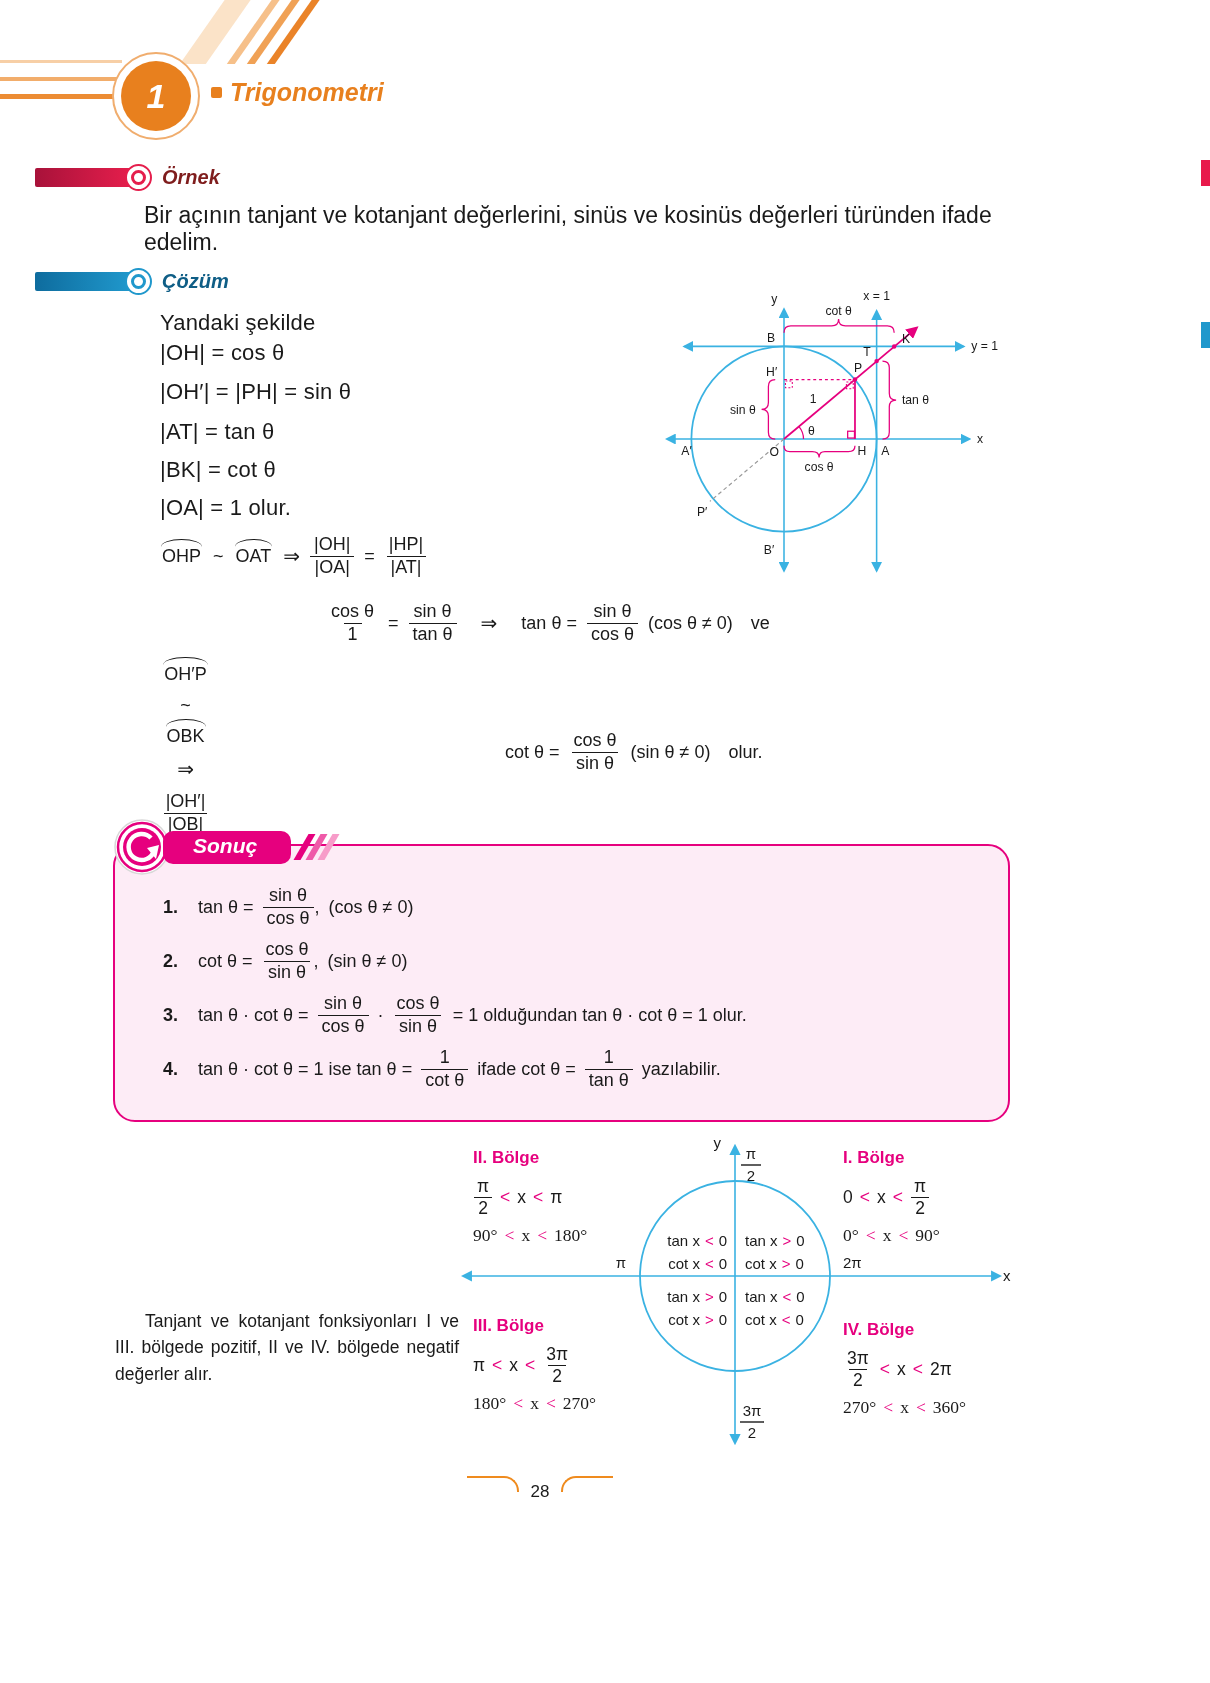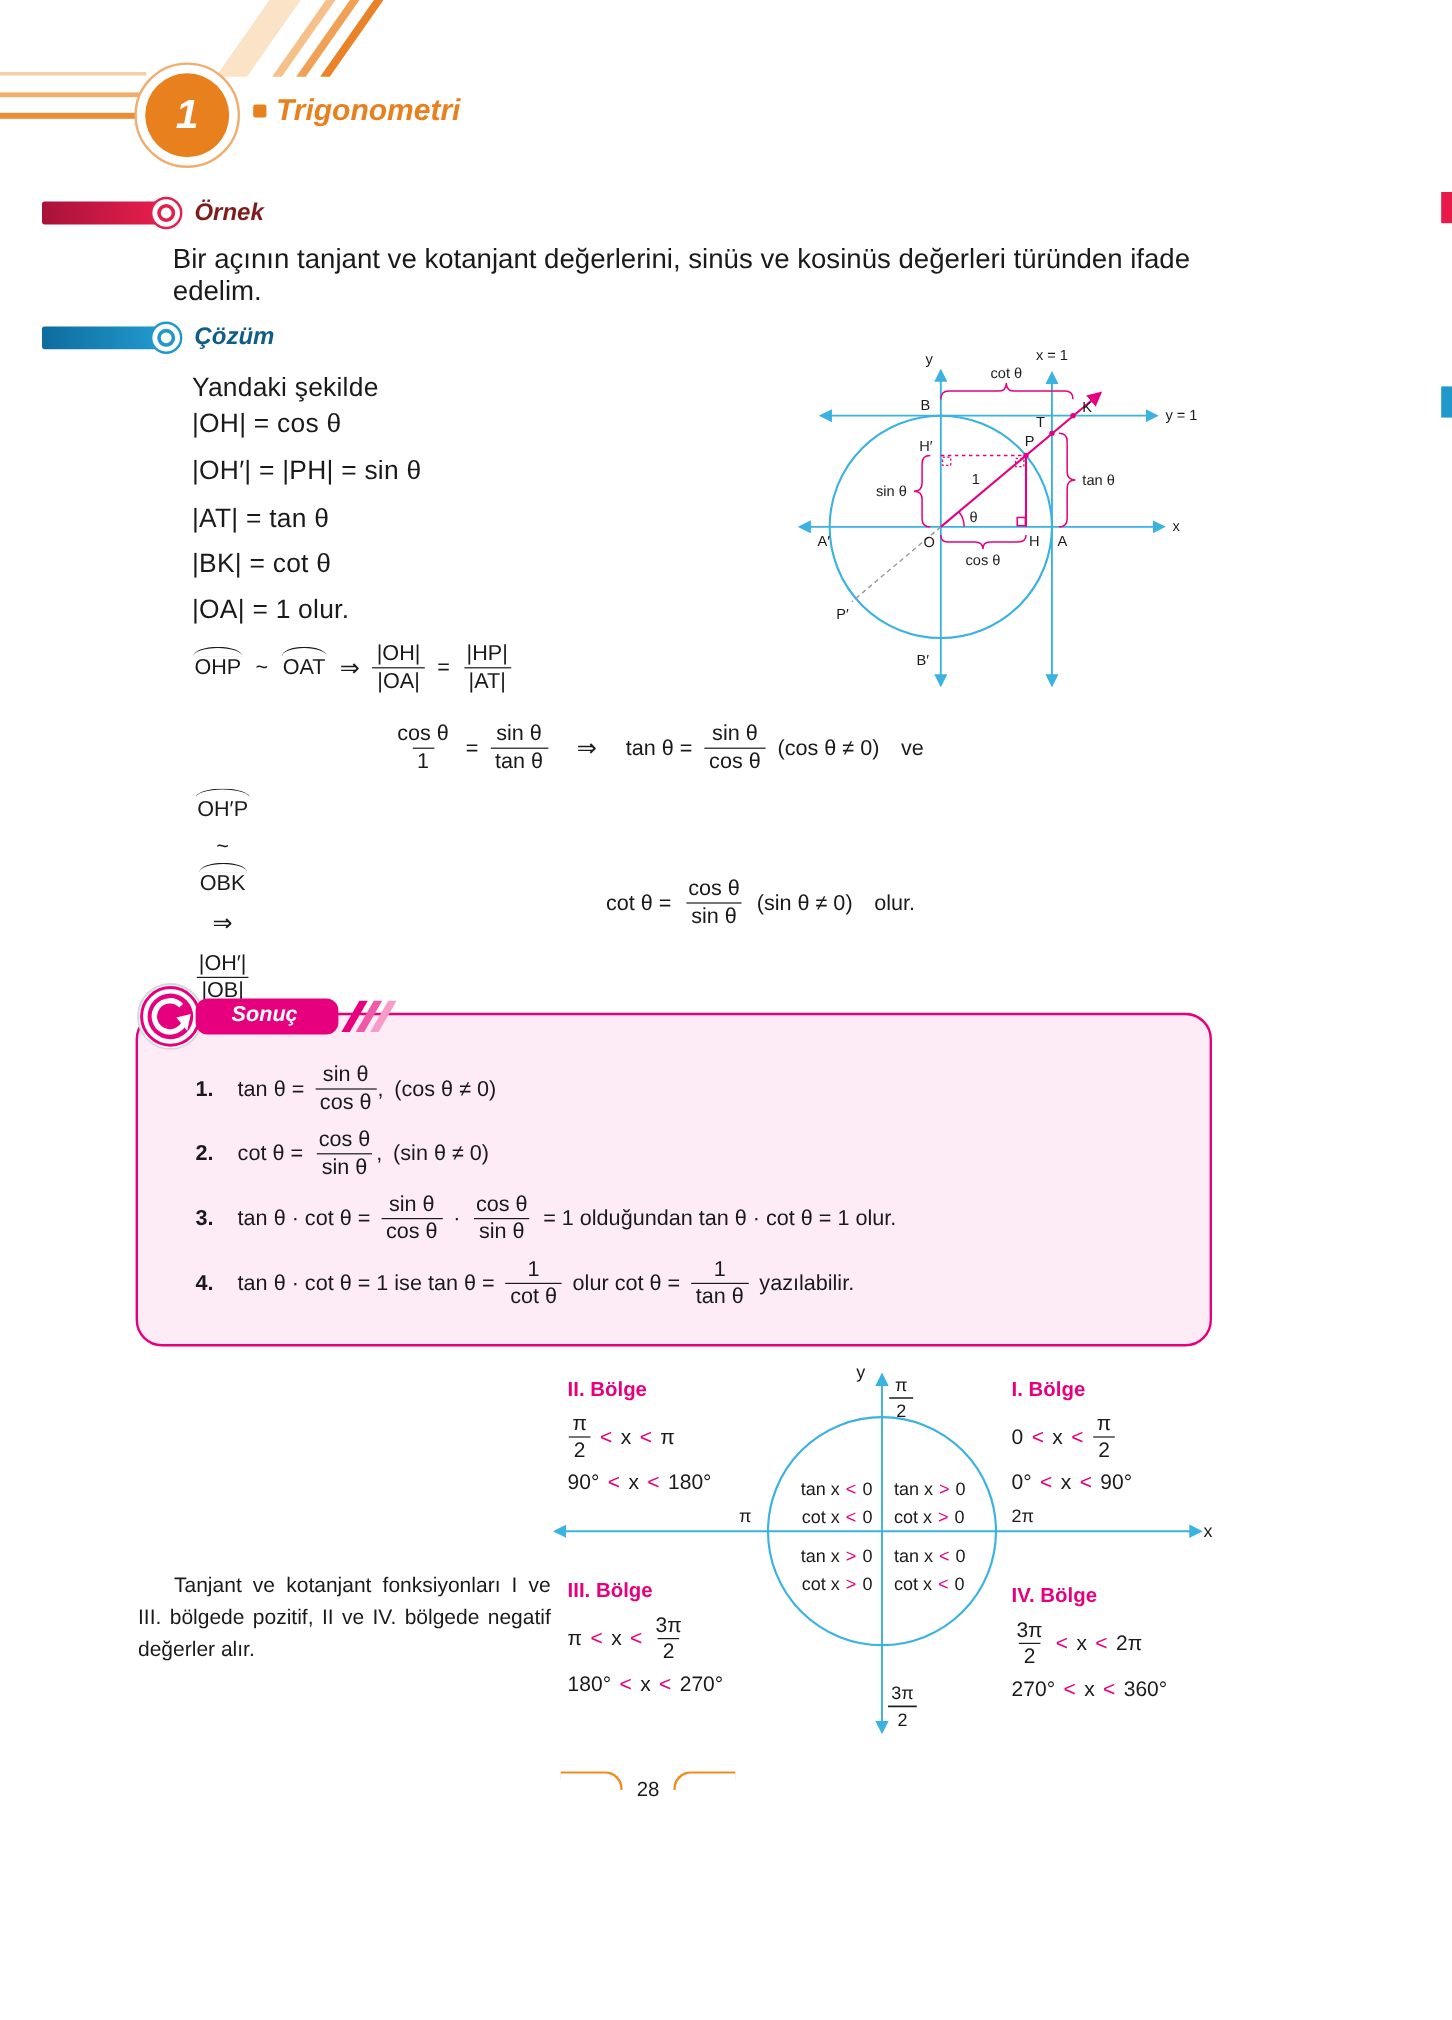--- a/index.html
+++ b/index.html
@@ -62,37 +62,37 @@
   .sg text,text.sg{font-size:15px;}
   .opf{fill:#e6007e;}
   .ax15{font-size:15px;}
 
   
   .sonuc-wrap{position:absolute;left:113px;top:818px;width:897px;}
   .sonuc-box{margin-top:26px;border:2.5px solid #e6007e;border-radius:22px;background:#fdecf6;
              padding:38px 30px 20px 48px;min-height:242px;}
   .sonuc-banner{position:absolute;top:0;left:0;height:58px;display:flex;align-items:center;z-index:3;}
   .sonuc-pill{margin-left:-8px;background:#e6007e;color:#fff;font-style:italic;font-weight:bold;
-              font-size:18px;padding:3px 34px 6px 30px;border-radius:10px;}
+              font-size:21px;padding:3px 34px 6px 30px;border-radius:10px;}
   .sonuc-stripes{display:flex;gap:5px;margin-left:10px;}
   .ss{width:7px;height:26px;transform:skewX(-30deg);}
   .ss1{background:#e6007e;} .ss2{background:#ef5aa8;} .ss3{background:#f79cc9;}
   .s-item{display:flex;align-items:center;gap:9px;font-size:18px;margin-bottom:8px;min-height:46px;}
   .s-no{font-weight:bold;width:26px;}
   .s-sep{margin-left:-8px;}
 
   
   .bottom-sec{position:absolute;left:115px;top:1128px;width:905px;height:352px;}
   .b-para{position:absolute;width:344px;text-align:justify;font-size:17.5px;line-height:1.5;text-indent:30px;}
   .p1{top:14px;} .p2{top:180px;}
   .b-svg{position:absolute;left:340px;top:0;}
   .q-block{position:absolute;}
   .q-title{color:#e6007e;font-weight:bold;font-size:17px;margin-bottom:8px;}
   .q-math{display:flex;align-items:center;gap:7px;font-size:17.5px;min-height:40px;}
-  .q-deg{margin-top:4px;min-height:24px;}
+  .q-deg{margin-top:4px;min-height:24px;font-family:Liberation Serif, serif;}
   .op{color:#e6007e;}
 
   
   .footer{position:absolute;top:1476px;left:0;width:1080px;display:flex;justify-content:center;align-items:flex-start;}
   .curve{width:52px;height:16px;border-top:2.5px solid #ef8b1e;}
   .curve.l{border-right:2.5px solid #ef8b1e;border-top-right-radius:15px;}
   .curve.r{border-left:2.5px solid #ef8b1e;border-top-left-radius:15px;}
   .pn{margin:6px 12px 0;font-size:17px;}
   .edge{position:absolute;right:0;width:9px;height:26px;}
   .e-red{top:160px;background:#e8194b;}
@@ -316,21 +316,21 @@
           </span>
         <span>= 1 olduğundan tan θ · cot θ = 1 olur.</span>
       </div>
       <div class="s-item">
         <span class="s-no">4.</span>
         <span>tan θ · cot θ = 1 ise tan θ =</span>
         <span class="frac">
             <span class="num">1</span>
             <span class="den">cot θ</span>
           </span>
-        <span>olur cot θ =</span>
+        <span>ifade cot θ =</span>
         <span class="frac">
             <span class="num">1</span>
             <span class="den">tan θ</span>
           </span>
         <span>yazılabilir.</span>
       </div>
     </div>
   </div>
 
   <div class="bottom-sec">

